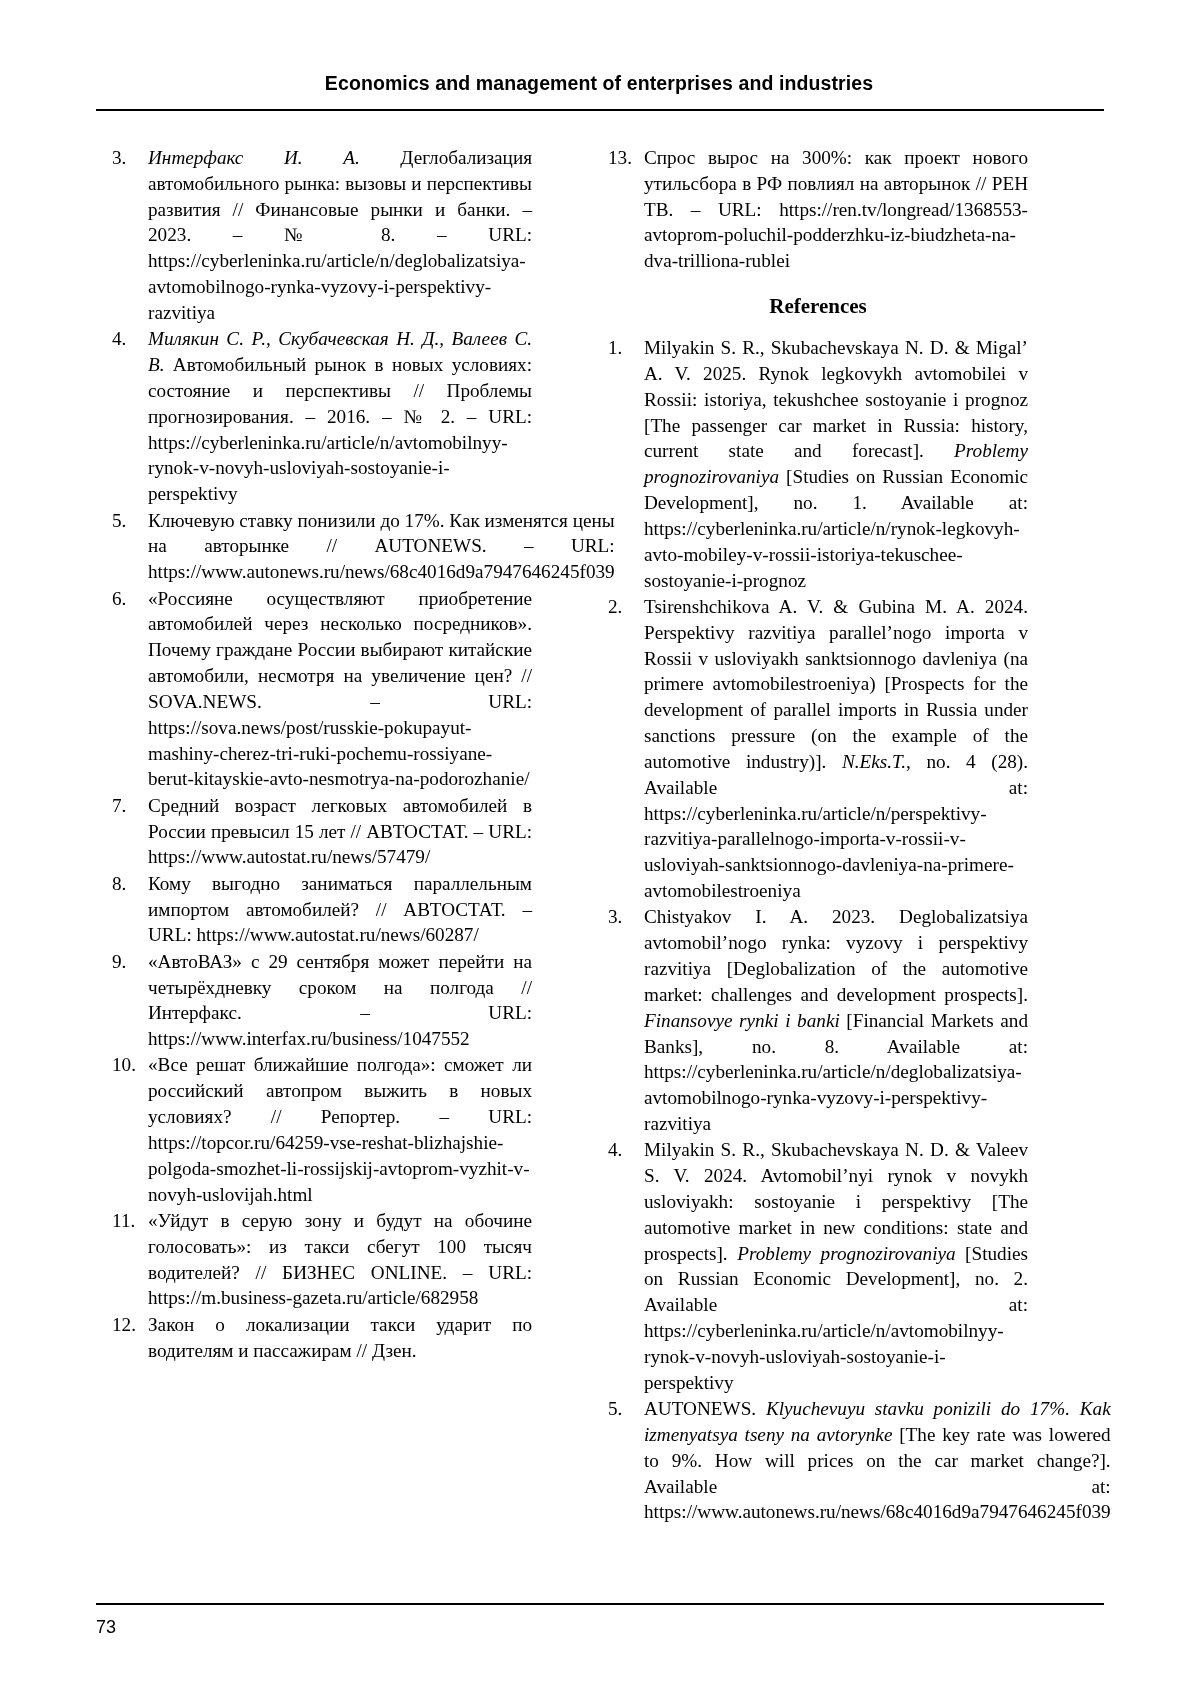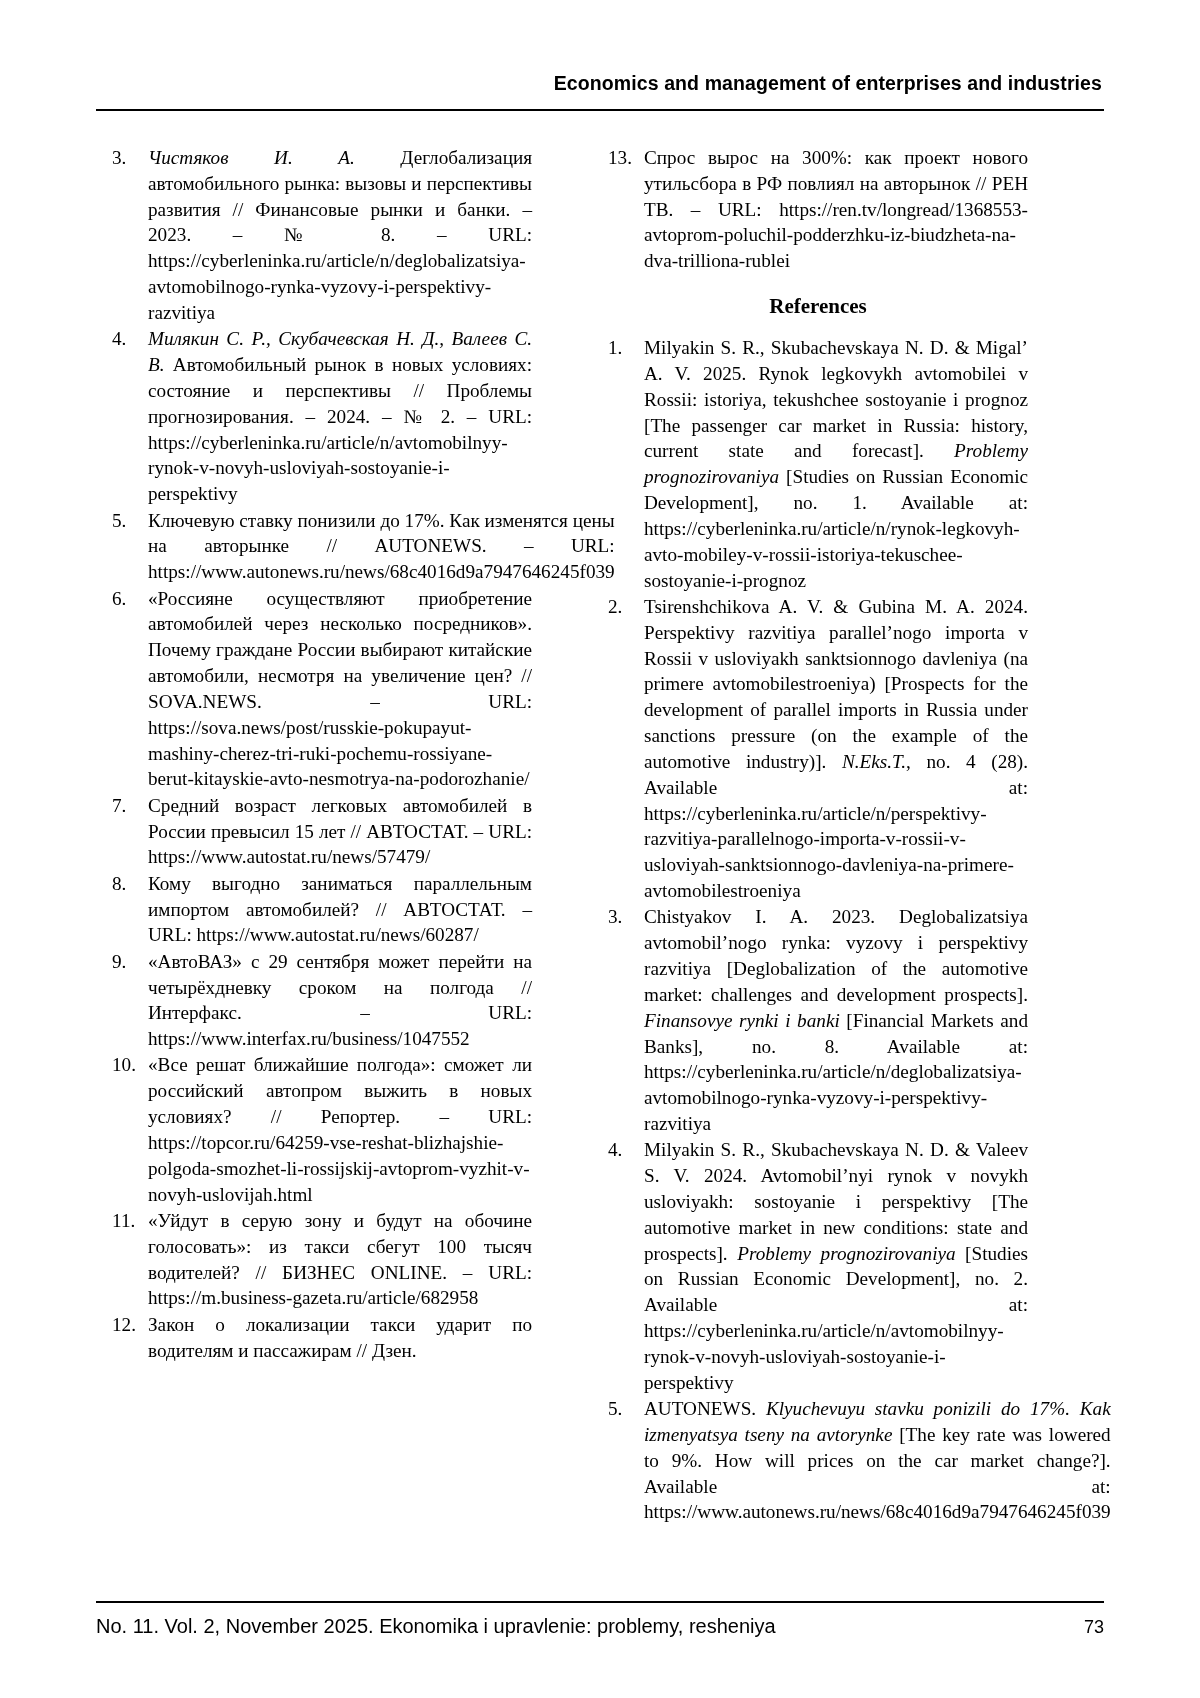--- a/index.html
+++ b/index.html
@@ -19,21 +19,21 @@
     left: 0; top: 0;
     width: 1200px;
     height: 1698px;
     box-sizing: border-box;
     padding: 72px 96px 60px 96px;
   }
   .running-head {
     font-family: "Liberation Sans", sans-serif;
     font-weight: bold;
     font-size: 19.5px;
-    text-align: right;
+    text-align: center;
     letter-spacing: 0.1px;
     padding-right: 2px;
     padding-bottom: 10px;
   }
   .rule-top {
     border-top: 2.2px solid #000;
     margin-top: 4px;
     margin-bottom: 18px;
   }
   .rule-bottom {
@@ -107,25 +107,25 @@
   <div class="rule-top"></div>
 
   <div class="columns">
 
     <div class="col">
 
 
       <ul class="ref-list">
         <li class="ref-item">
           <span class="ref-num">3.</span>
-          <span class="ref-body"><i class="it">Чистяков И. А.</i><span> Деглобализация автомобильного рынка: вызовы и перспективы развития // Финансовые рынки и банки. – 2023. – № 8. – URL: https://cyberleninka.ru/article/n/deglobalizatsiya-avtomobilnogo-rynka-vyzovy-i-perspektivy-razvitiya</span></span>
+          <span class="ref-body"><i class="it">Интерфакс И. А.</i><span> Деглобализация автомобильного рынка: вызовы и перспективы развития // Финансовые рынки и банки. – 2023. – № 8. – URL: https://cyberleninka.ru/article/n/deglobalizatsiya-avtomobilnogo-rynka-vyzovy-i-perspektivy-razvitiya</span></span>
         </li>
         <li class="ref-item">
           <span class="ref-num">4.</span>
-          <span class="ref-body"><i class="it">Милякин С. Р., Скубачевская Н. Д., Валеев С. В.</i><span> Автомобильный рынок в новых условиях: состояние и перспективы // Проблемы прогнозирования. – 2024. – № 2. – URL: https://cyberleninka.ru/article/n/avtomobilnyy-rynok-v-novyh-usloviyah-sostoyanie-i-perspektivy</span></span>
+          <span class="ref-body"><i class="it">Милякин С. Р., Скубачевская Н. Д., Валеев С. В.</i><span> Автомобильный рынок в новых условиях: состояние и перспективы // Проблемы прогнозирования. – 2016. – № 2. – URL: https://cyberleninka.ru/article/n/avtomobilnyy-rynok-v-novyh-usloviyah-sostoyanie-i-perspektivy</span></span>
         </li>
         <li class="ref-item">
           <span class="ref-num">5.</span>
           <span class="ref-body"><span>Ключевую ставку понизили до 17%. Как изменятся цены на авторынке // AUTONEWS. – URL: https://www.autonews.ru/news/68c4016d9a7947646245f039</span></span>
         </li>
         <li class="ref-item">
           <span class="ref-num">6.</span>
           <span class="ref-body"><span>«Россияне осуществляют приобретение автомобилей через несколько посредников». Почему граждане России выбирают китайские автомобили, несмотря на увеличение цен? // SOVA.NEWS. – URL: https://sova.news/post/russkie-pokupayut-mashiny-cherez-tri-ruki-pochemu-rossiyane-berut-kitayskie-avto-nesmotrya-na-podorozhanie/</span></span>
         </li>
         <li class="ref-item">
@@ -197,18 +197,17 @@
           <span class="ref-body"><span>AUTONEWS. </span><i class="it">Klyuchevuyu stavku ponizili do 17%. Kak izmenyatsya tseny na avtorynke</i><span> [The key rate was lowered to 9%. How will prices on the car market change?]. Available at: https://www.autonews.ru/news/68c4016d9a7947646245f039</span></span>
         </li>
       </ul>
 
     </div>
   </div>
 
   <div style="position:absolute; left:96px; right:96px; bottom:60px;">
     <div class="rule-bottom"></div>
     <div class="footer">
-      <span>No. 11. Vol. 2, November 2025. Ekonomika i upravlenie: problemy, resheniya</span>
       <span class="footer-page">73</span>
     </div>
   </div>
 
 </div>
 
 </body></html>

